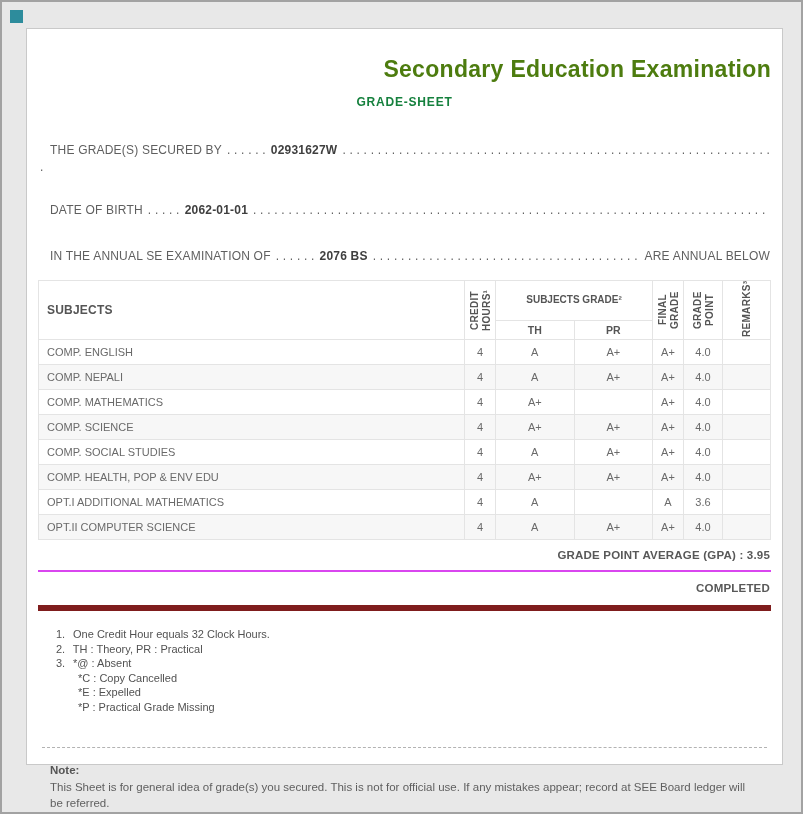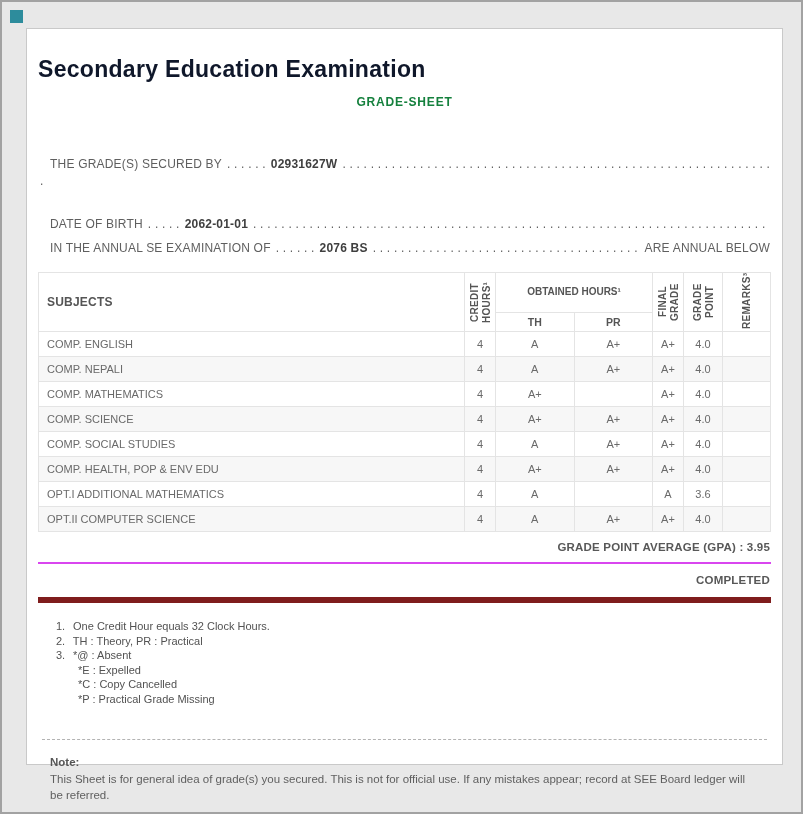--- a/index.html
+++ b/index.html
@@ -2,34 +2,34 @@
 <html><head>
 <meta charset="utf-8">
 <style>
   * { margin:0; padding:0; box-sizing:border-box; }
   html,body { width:803px; height:814px; }
   body { font-family:"Liberation Sans", sans-serif; background:#d9d9d9; }
   .screen { position:relative; width:803px; height:814px; background:#e8e8e8; border:2px solid #a2a2a2; overflow:hidden; }
   .corner-square { position:absolute; top:8px; left:8px; width:13px; height:13px; background:#2d8c9c; }
   .card { position:absolute; top:26px; left:24px; width:757px; height:737px; background:#ffffff; border:1px solid #c9c9c9; padding:0 11px; }
 
-  .page-title { margin-top:27px; text-align:left; color:#0f172a; font-size:23px; font-weight:bold; letter-spacing:0.3px; }
+  .page-title { margin-top:27px; text-align:right; color:#4d7c0f; font-size:23px; font-weight:bold; letter-spacing:0.3px; }
   .page-subtitle { margin-top:12px; text-align:center; color:#15803d; font-size:12px; font-weight:bold; letter-spacing:0.8px; }
 
   .info { color:#5f5f5f; font-size:12px; }
   .info-line { display:flex; align-items:baseline; white-space:nowrap; overflow:hidden; margin:0 1px 0 12px; line-height:14px; letter-spacing:0.2px; }
   .info-line .lbl { flex:0 0 auto; }
   .info-line .dots-mid { flex:0 0 auto; padding:0 5px; }
   .info-line .val { flex:0 0 auto; font-weight:bold; color:#3f3f3f; }
   .info-line .leader { flex:1 1 auto; overflow:hidden; white-space:nowrap; padding-left:5px; }
   .info-line .suffix { flex:0 0 auto; padding-left:5px; }
-  .line-1 { margin-top:48px;align-items:flex-end; }
+  .line-1 { margin-top:34px;align-items:flex-end; }
   .stray { margin:4px 0 0 2px; color:#5f5f5f; font-size:12px; line-height:12px; }
   .line-2 { margin-top:30px; }
-  .line-3 { margin-top:10px; }
+  .line-3 { margin-top:32px; }
 
   table.grades { width:100%; border-collapse:collapse; margin-top:17px; color:#6a6a6a; font-size:11px; }
   table.grades th, table.grades td { border:1px solid #e4e4e4; }
   thead th { font-weight:bold; color:#555555; background:#ffffff; }
   th.subjects-h { text-align:left; padding-left:8px; font-size:12px; letter-spacing:0.2px; }
   th.narrow { width:31px; vertical-align:middle; padding:2px 1px; }
   th.gp-col { width:39px; }
   th.rm-col { width:48px; }
   .vert { writing-mode:vertical-rl; transform:rotate(180deg); height:54px; margin:0 auto; line-height:1.15; font-size:10px; letter-spacing:0.3px; white-space:normal; }
   th.obtained { width:70px; font-size:10px; padding:2px 4px; line-height:1.25; height:38px; vertical-align:middle; }
@@ -88,21 +88,21 @@
       </div>
     </div>
 
     <table class="grades">
       <thead>
         <tr>
           <th rowspan="2" class="subjects-h">SUBJECTS</th>
           <th rowspan="2" class="narrow">
             <div class="vert">CREDIT HOURS¹</div>
           </th>
-          <th colspan="2" class="obtained">OBTAINED HOURS¹</th>
+          <th colspan="2" class="obtained">SUBJECTS GRADE²</th>
           <th rowspan="2" class="narrow">
             <div class="vert">FINAL GRADE</div>
           </th>
           <th rowspan="2" class="narrow gp-col">
             <div class="vert">GRADE POINT</div>
           </th>
           <th rowspan="2" class="narrow rm-col">
             <div class="vert">REMARKS³</div>
           </th>
         </tr>
@@ -196,22 +196,22 @@
         <span>One Credit Hour equals 32 Clock Hours.</span>
       </div>
       <div class="fn-line">
         <span class="fn-num">2.</span>
         <span>TH : Theory, PR : Practical</span>
       </div>
       <div class="fn-line">
         <span class="fn-num">3.</span>
         <span>*@ : Absent</span>
       </div>
+      <div class="fn-sub">*C : Copy Cancelled</div>
       <div class="fn-sub">*E : Expelled</div>
-      <div class="fn-sub">*C : Copy Cancelled</div>
       <div class="fn-sub">*P : Practical Grade Missing</div>
     </div>
 
     <div class="dashed-divider"></div>
 
     <div class="note">
       <div class="note-label">Note:</div>
       <div class="note-text">This Sheet is for general idea of grade(s) you secured. This is not for official use. If any mistakes appear; record at SEE Board ledger will be referred.</div>
     </div>
 

